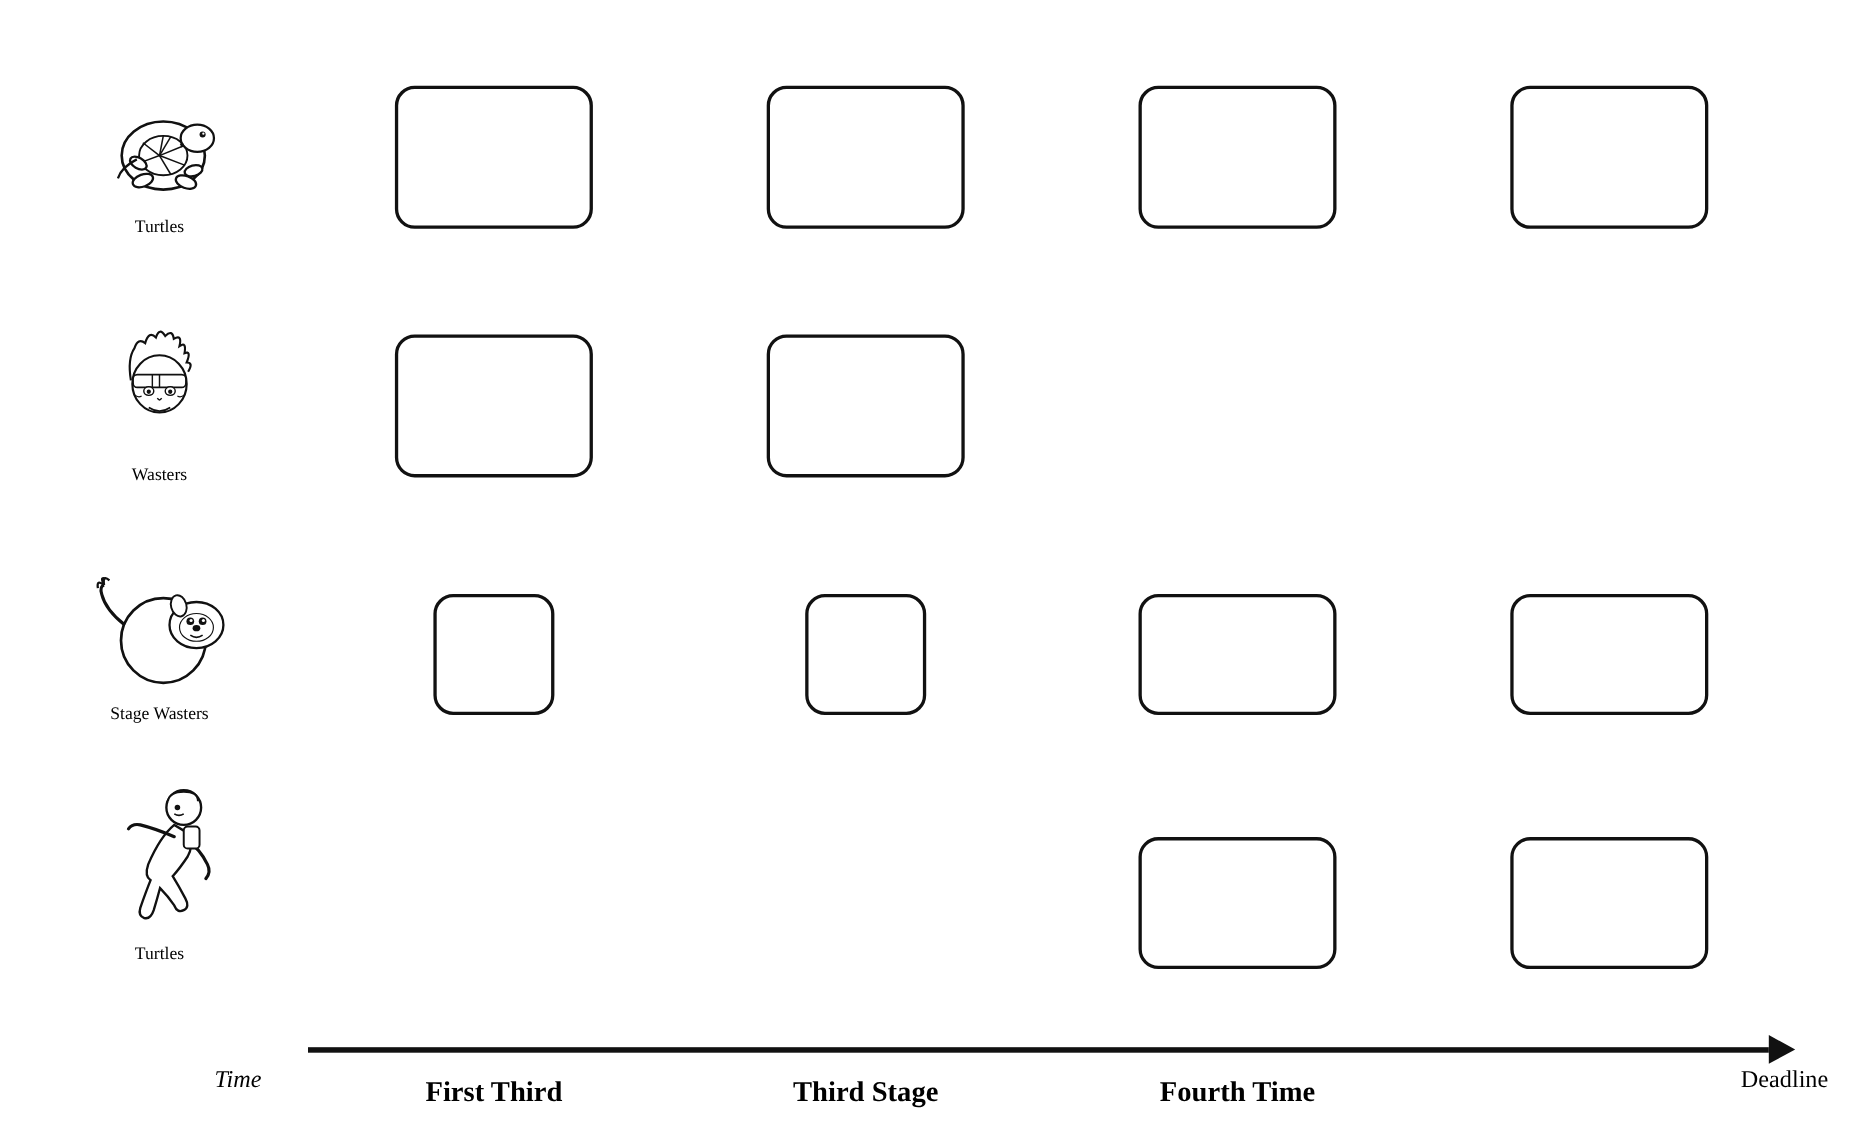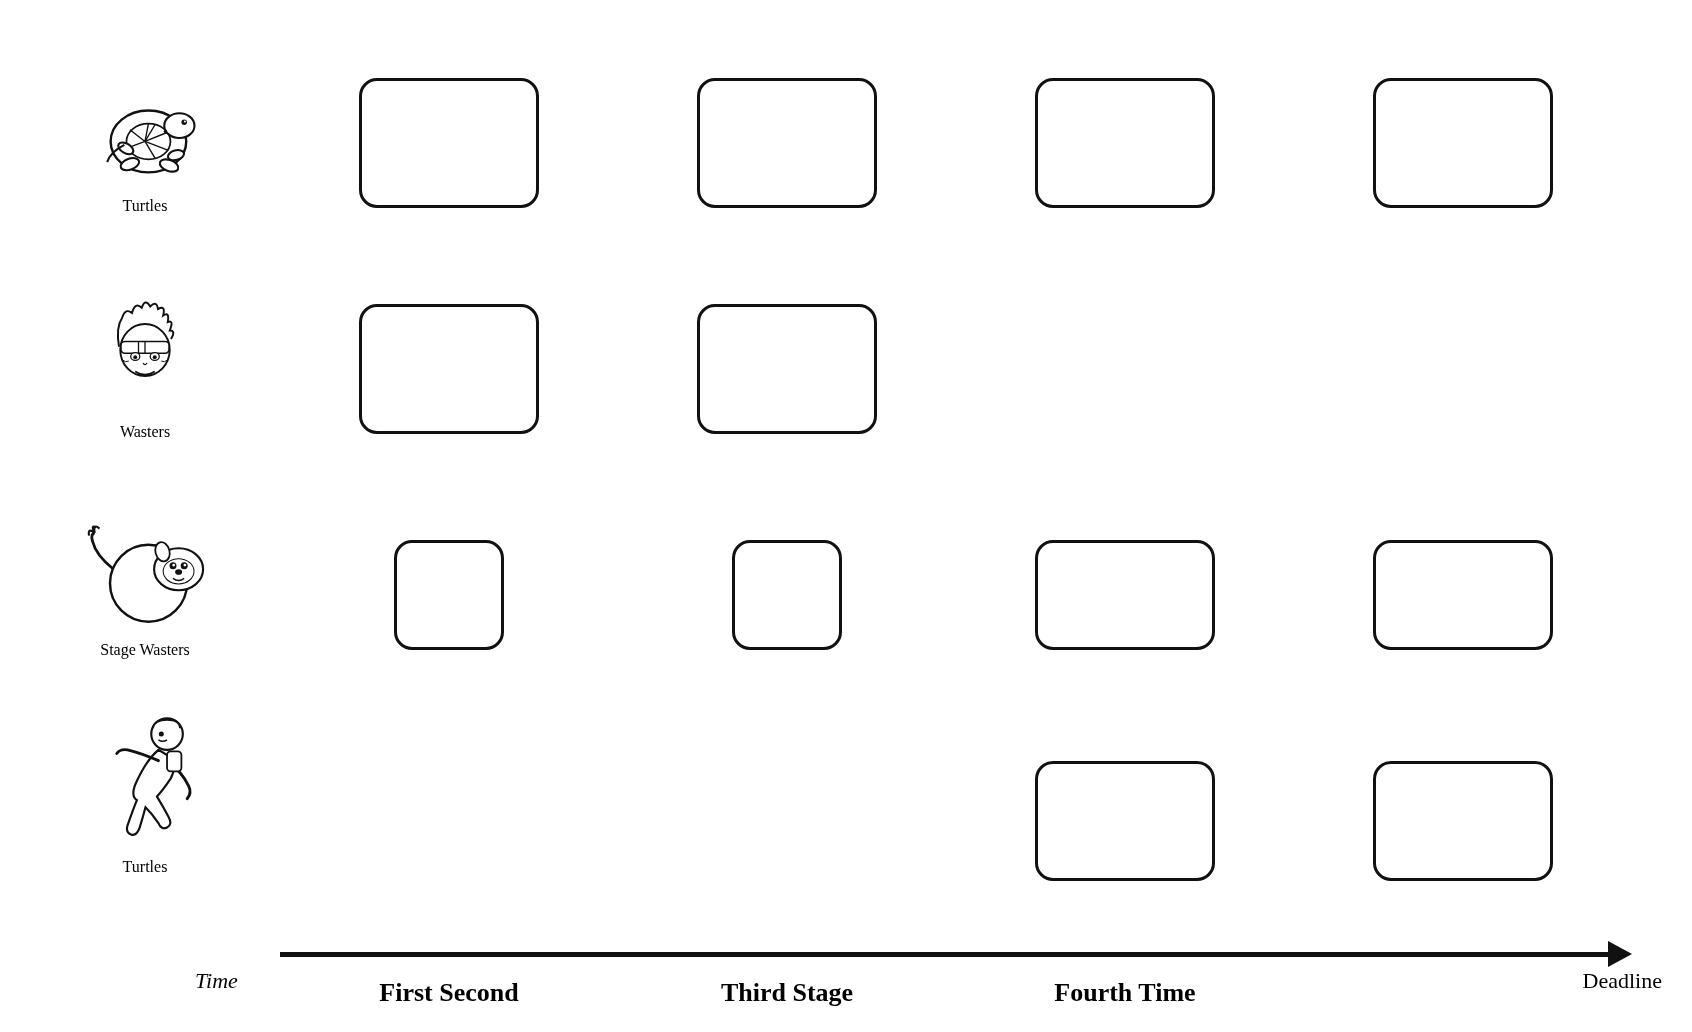--- a/index.html
+++ b/index.html
@@ -321,21 +321,21 @@
       </div>
 
     </div>
 
     <div class="timeline-row">
       <div class="arrow-container">
         <div class="arrow-line"></div>
         <div class="arrow-head"></div>
       </div>
       <div class="stage-labels">
-        <div class="stage-label">First Second</div>
+        <div class="stage-label">First Third</div>
         <div class="stage-label">Third Stage</div>
         <div class="stage-label">Fourth Time</div>
       </div>
     </div>
 
   </div>
 
 </div>
 
 <div style="position:absolute; bottom:38px; left:195px; font-size:22px; font-style:italic;text-align:center;">Time</div>

